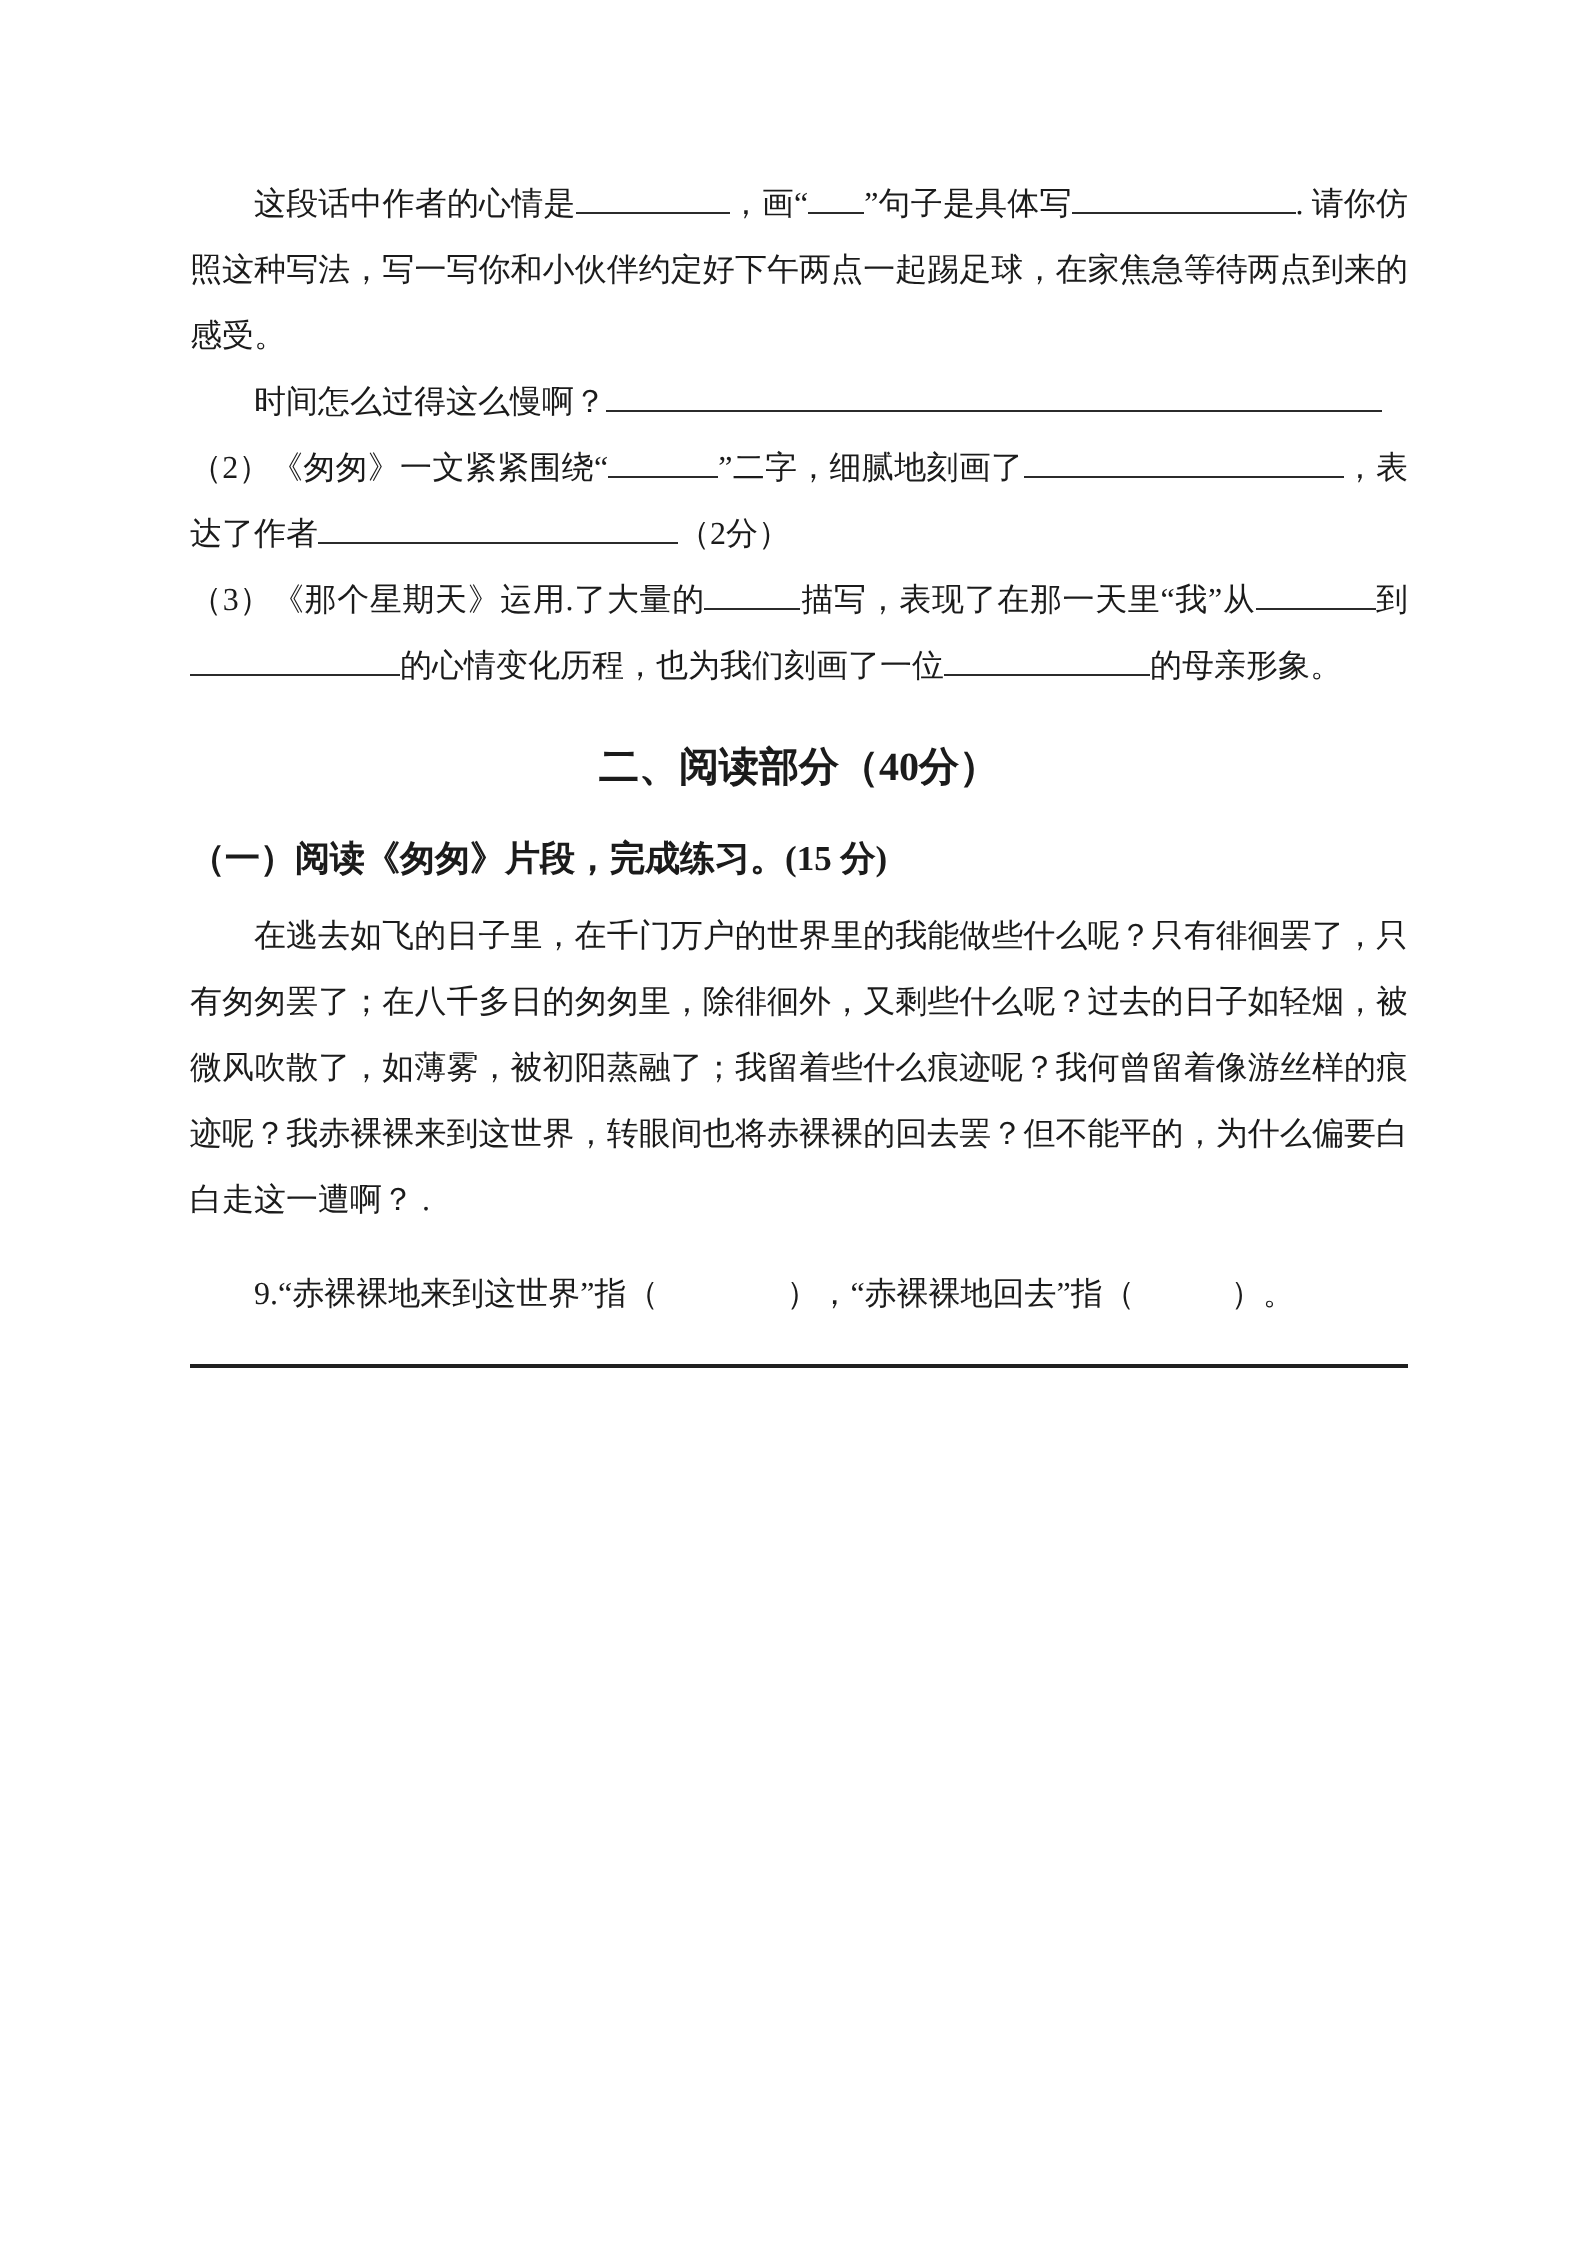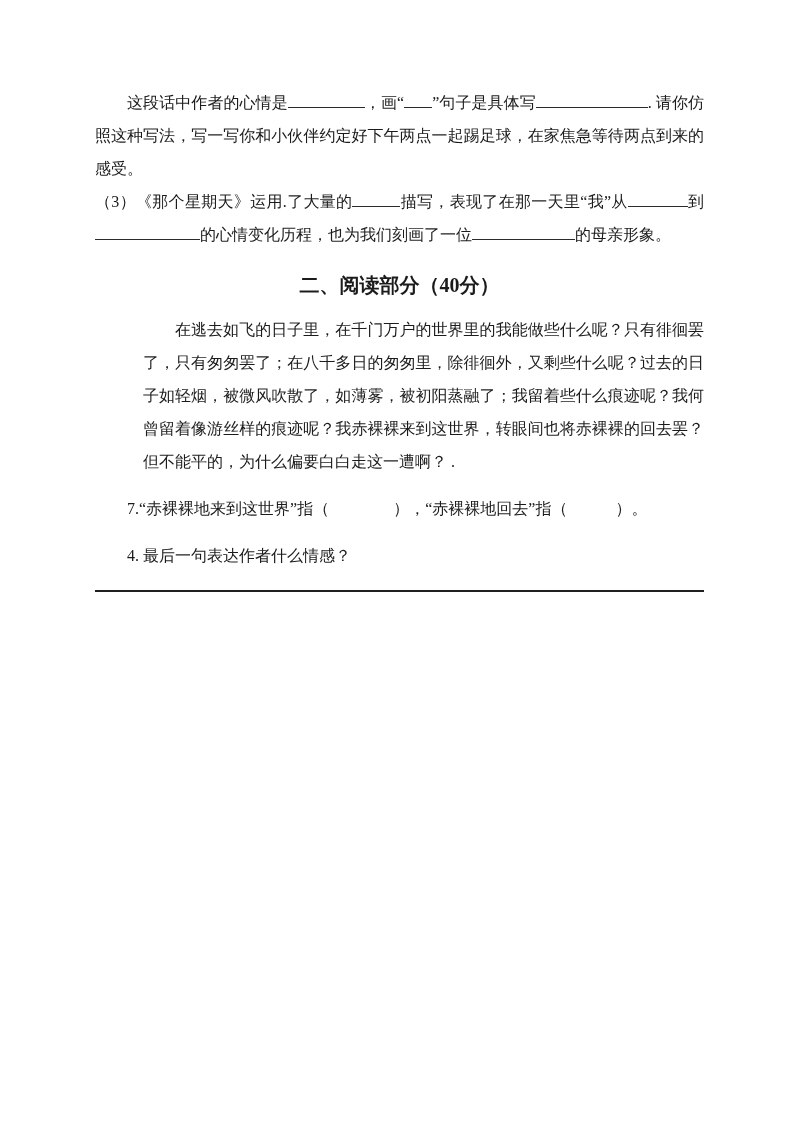--- a/index.html
+++ b/index.html
@@ -37,21 +37,20 @@
     text-align: center;
   }
   .h2 {
     font-size: 17.5px;
     font-weight: bold;
     line-height: 30px;
     margin: 12px 0 8px 0;
   }
   .passage {
     margin-top: 6px;
-    margin-left: 48px;
   }
   .q-item {
     margin-top: 14px;
   }
   .blank {
     display: inline-block;
     height: 2px;
     border-bottom: 1.4px solid #2b2b2b;
     vertical-align: baseline;
   }
@@ -64,20 +63,22 @@
     border-top: 2px solid #1f1f1f;
     margin-top: 18px;
   }
 </style>
 </head>
 <body>
 
 <div class="page">
   <div class="content">
       <div class="para indent-2"><span class="run">这段话中作者的心情是</span><span class="blank" style="width: 77px;"></span><span class="run">，画“</span><span class="blank" style="width: 28px;"></span><span class="run">”句子是具体写</span><span class="blank" style="width: 112px;"></span><span class="run">. 请你仿照这种写法，写一写你和小伙伴约定好下午两点一起踢足球，在家焦急等待两点到来的感受。</span></div>
+      <div class="para indent-2"><span class="run">时间怎么过得这么慢啊？</span><span class="blank" style="width: 388px;"></span></div>
+      <div class="para"><span class="run">（2）《匆匆》一文紧紧围绕“</span><span class="blank" style="width: 55px;"></span><span class="run">”二字，细腻地刻画了</span><span class="blank" style="width: 160px;"></span><span class="run">，表达了作者</span><span class="blank" style="width: 180px;"></span><span class="run">（2分）</span></div>
       <div class="para"><span class="run">（3）《那个星期天》运用.了大量的</span><span class="blank" style="width: 48px;"></span><span class="run">描写，表现了在那一天里“我”从</span><span class="blank" style="width: 60px;"></span><span class="run">到</span><span class="blank" style="width: 105px;"></span><span class="run">的心情变化历程，也为我们刻画了一位</span><span class="blank" style="width: 103px;"></span><span class="run">的母亲形象。</span></div>
       <div class="h1"><span class="run">二、阅读部分（40分）</span></div>
+      <div class="h2"><span class="run">（一）阅读《匆匆》片段，完成练习。(15 分)</span></div>
       <div class="para indent-2 passage"><span class="run">在逃去如飞的日子里，在千门万户的世界里的我能做些什么呢？只有徘徊罢了，只有匆匆罢了；在八千多日的匆匆里，除徘徊外，又剩些什么呢？过去的日子如轻烟，被微风吹散了，如薄雾，被初阳蒸融了；我留着些什么痕迹呢？我何曾留着像游丝样的痕迹呢？我赤裸裸来到这世界，转眼间也将赤裸裸的回去罢？但不能平的，为什么偏要白白走这一遭啊？ .</span></div>
-      <div class="para indent-2 q-item"><span class="run">7.“赤裸裸地来到这世界”指（　　　　），“赤裸裸地回去”指（　　　）。</span></div>
-      <div class="para indent-2 q-item"><span class="run">4. 最后一句表达作者什么情感？</span></div>
+      <div class="para indent-2 q-item"><span class="run">9.“赤裸裸地来到这世界”指（　　　　），“赤裸裸地回去”指（　　　）。</span></div>
     </div>
   <div class="footer-rule"></div>
 </div>
 
 </body></html>

